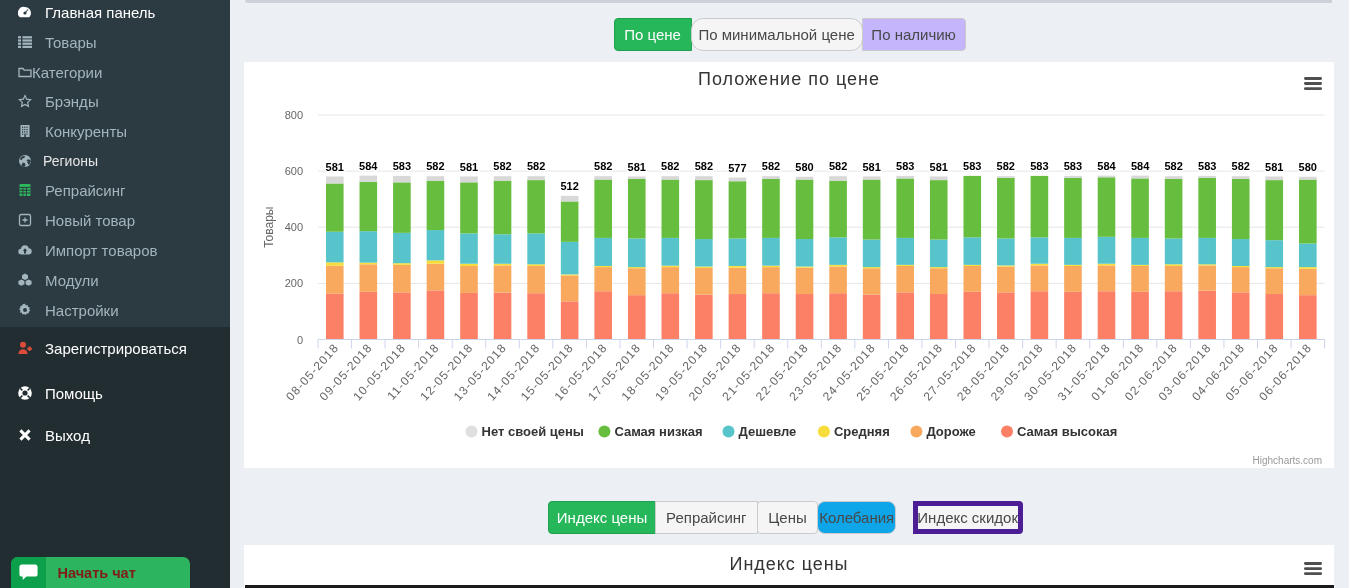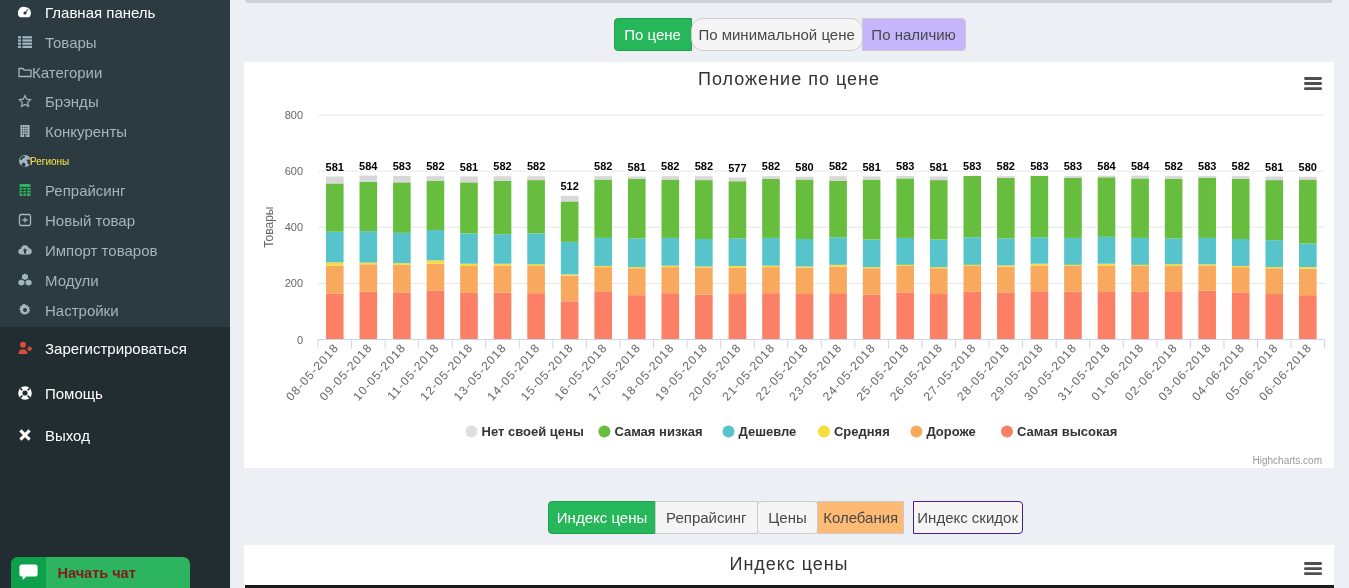--- a/index.html
+++ b/index.html
@@ -57,21 +57,21 @@
         <rect x="8.4" y="9.5" width="1.2" height="1.3" fill="#2c3b41"></rect>
         <rect x="6.3" y="10.8" width="1.6" height="2.2" fill="#2c3b41"></rect>
       </svg>
       <span style="position:absolute;left:45px;top:50%;transform:translateY(-50%);font-size:15px;color:#a3b5bd;white-space:nowrap">Конкуренты</span>
     </div>
     <div style="position:absolute;left:0;top:145.7px;width:230px;height:30px">
       <svg width="14" height="14" viewBox="0 0 14 14" style="position:absolute;left:18px;top:50%;margin-top:-7px">
         <circle cx="7" cy="7" r="6" fill="#a3b5bd"></circle>
         <path d="M3 3.2c1.2-1 2.8-1.4 4-1l-.6 1.8-2 .6-.8 1.6-1.6-.6c.1-.9.5-1.8 1-2.4zM8.6 6l2.4-.8 1.8 1.4c0 1.8-.8 3.4-2 4.4l-1.4-2.2.2-1.6-1-.6zM5 8.4l2 .8.6 2-1 1.6c-1.4-.1-2.4-.6-3.4-1.6z" fill="#2c3b41"></path>
       </svg>
-      <span style="position:absolute;left:30px;top:50%;transform:translateY(-50%);font-size:10px;color:#fde047;white-space:nowrap">Регионы</span>
+      <span style="position:absolute;left:43px;top:50%;transform:translateY(-50%);font-size:14px;color:#e5e5e5;white-space:nowrap">Регионы</span>
     </div>
     <div style="position:absolute;left:0;top:175.4px;width:230px;height:30px">
       <svg width="14" height="14" viewBox="0 0 14 14" style="position:absolute;left:18px;top:50%;margin-top:-7px">
         <rect x="1.5" y="1" width="11" height="12" rx="1" fill="#2eb85c"></rect>
         <path d="M1.5 4.4h11M4.9 4.4V13M8.4 4.4V13M1.5 7.2h11M1.5 10h11" stroke="#2c3b41" stroke-width="1" fill="none"></path>
       </svg>
       <span style="position:absolute;left:45px;top:50%;transform:translateY(-50%);font-size:15px;color:#a3b5bd;white-space:nowrap">Репрайсинг</span>
     </div>
     <div style="position:absolute;left:0;top:205.2px;width:230px;height:30px">
       <svg width="14" height="14" viewBox="0 0 14 14" style="position:absolute;left:18px;top:50%;margin-top:-7px">
@@ -431,22 +431,22 @@
       <text x="682.4" y="374" font-size="13" font-weight="bold" fill="#333333">Дороже</text>
       <circle cx="763.0" cy="369.5" r="6" fill="#fb8066"></circle>
       <text x="773.0" y="374" font-size="13" font-weight="bold" fill="#333333">Самая высокая</text>
       <text x="1078" y="402" text-anchor="end" font-size="10" fill="#999999">Highcharts.com</text>
     </svg>
 </div>
 
 <div style="position:absolute;left:548.2px;top:501px;width:107.7px;height:33px;box-sizing:border-box;background:#27b75b;border:1px solid #20a04e;color:#fff;border-radius:4px 0 0 4px;display:flex;align-items:center;justify-content:center;font-size:15px;white-space:nowrap;z-index:2">Индекс цены</div>
 <div style="position:absolute;left:654.9px;top:501px;width:102.9px;height:33px;box-sizing:border-box;background:#f5f5f5;border:1px solid #cbcbcb;color:#484848;border-radius:0;display:flex;align-items:center;justify-content:center;font-size:15px;white-space:nowrap;z-index:2">Репрайсинг</div>
 <div style="position:absolute;left:756.8px;top:501px;width:61.4px;height:33px;box-sizing:border-box;background:#f5f5f5;border:1px solid #cbcbcb;color:#484848;border-radius:4px;display:flex;align-items:center;justify-content:center;font-size:15px;white-space:nowrap;z-index:2">Цены</div>
-<div style="position:absolute;left:817.2px;top:501px;width:87px;height:33px;box-sizing:border-box;background:#fdba74;border:1px solid #cbcbcb;color:#484848;border-radius:0;display:flex;align-items:center;justify-content:center;font-size:15px;white-space:nowrap;z-index:2">Колебания</div>
-<div style="position:absolute;left:912.5px;top:501px;width:110.3px;height:33px;box-sizing:border-box;background:#f5f5f5;border:1px solid #4c1d95;color:#484848;border-radius:0 4px 4px 0;display:flex;align-items:center;justify-content:center;font-size:15px;white-space:nowrap;z-index:2">Индекс скидок</div>
+<div style="position:absolute;left:817.2px;top:501px;width:79px;height:33px;box-sizing:border-box;background:#0ea5e9;border:1px solid #cbcbcb;color:#484848;border-radius:8px;display:flex;align-items:center;justify-content:center;font-size:15px;white-space:nowrap;z-index:2">Колебания</div>
+<div style="position:absolute;left:912.5px;top:501px;width:110.3px;height:33px;box-sizing:border-box;background:#f5f5f5;border:5px solid #4c1d95;color:#484848;border-radius:0 4px 4px 0;display:flex;align-items:center;justify-content:center;font-size:15px;white-space:nowrap;z-index:2">Индекс скидок</div>
 
 <div style="position:absolute;left:244px;top:545px;width:1090px;height:43px;background:#ffffff">
   <svg width="1090" height="43" viewBox="0 0 43" style="position:absolute;left:0;top:0;font-family:'Liberation Sans',sans-serif">
     <text x="545" y="25" text-anchor="middle" font-size="18" letter-spacing="0.95" fill="#333333">Индекс цены</text>
     <rect x="1060" y="17.1" width="18" height="2.9" rx="1.4" fill="#4f4f4f"></rect>
     <rect x="1060" y="22.2" width="18" height="2.9" rx="1.4" fill="#4f4f4f"></rect>
     <rect x="1060" y="27.2" width="18" height="2.9" rx="1.4" fill="#4f4f4f"></rect>
   </svg>
 </div>
 

